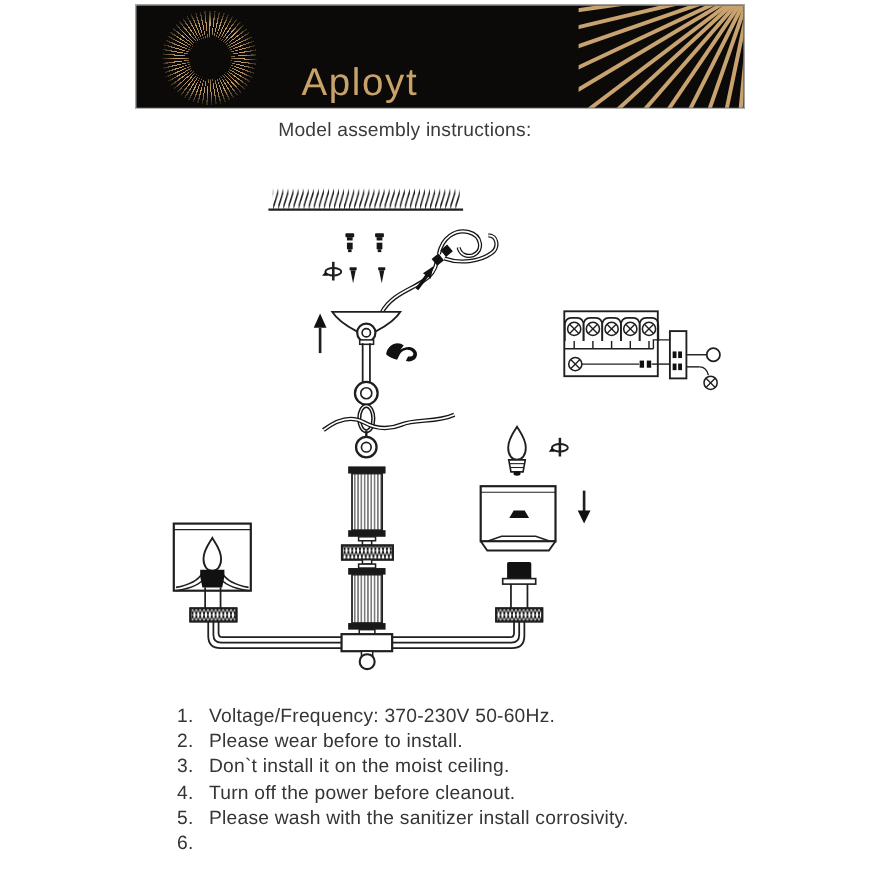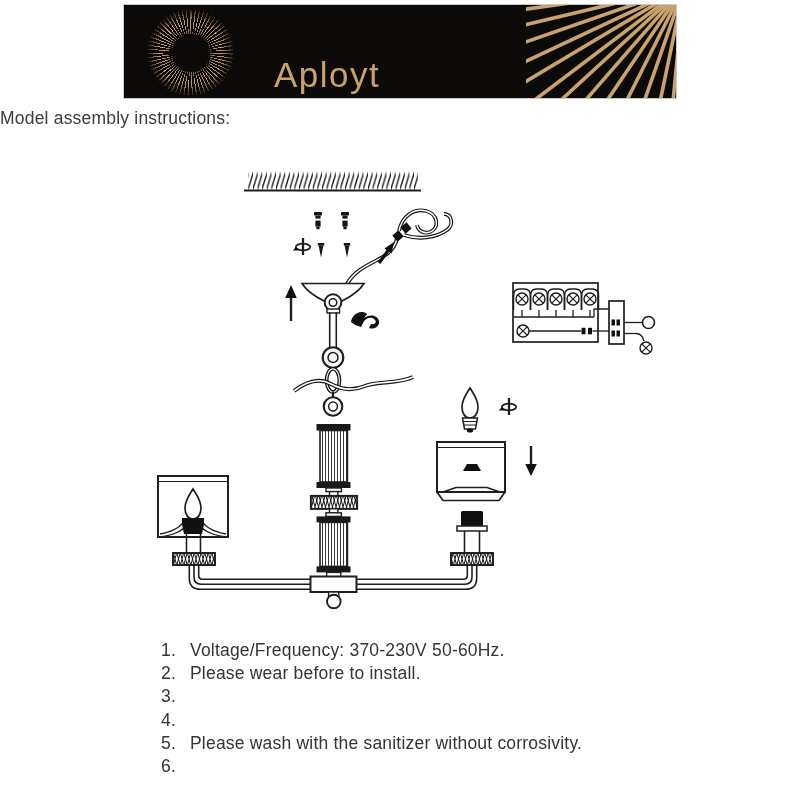--- a/index.html
+++ b/index.html
@@ -25,21 +25,21 @@
     transform:translate(-50%,-50%);background:#0c0a08;
     box-shadow:0 0 0 1px #0c0a08, 0 0 8px 2px rgba(12,10,8,.95);
   }
   .brand{
     position:absolute;left:150px;top:26px;font-size:35px;letter-spacing:1.5px;
     color:#c9a26a;font-weight:400;margin-top:24px;
   }
   .rays{position:absolute;right:0;top:0;width:150px;height:95px;}
   
   .title-block{
-    position:absolute;left:0;top:107px;width:736px;
+    position:absolute;left:0;top:107px;width:736px;text-align:center;
     font-size:17.5px;line-height:22px;color:#3b3b3b;letter-spacing:.2px;
   }
   
   svg.diagram{position:absolute;left:0;top:0;}
   
   .instructions{
     position:absolute;left:161px;top:639px;width:540px;
     font-size:17.5px;line-height:23.2px;color:#353535;letter-spacing:.2px;
   }
   .instructions .row{display:flex;}
@@ -327,24 +327,26 @@
   <div class="row">
     <span class="num">1.</span>
     <span>Voltage/Frequency: 370-230V 50-60Hz.</span>
   </div>
   <div class="row">
     <span class="num">2.</span>
     <span>Please wear before to install.</span>
   </div>
   <div class="row">
     <span class="num">3.</span>
+    <span>Don`t install it on the moist ceiling.</span>
   </div>
   <div class="row">
     <span class="num">4.</span>
+    <span>Turn off the power before cleanout.</span>
   </div>
   <div class="row">
     <span class="num">5.</span>
-    <span>Please wash with the sanitizer without corrosivity.</span>
+    <span>Please wash with the sanitizer install corrosivity.</span>
   </div>
   <div class="row">
     <span class="num">6.</span>
   </div>
 </div>
 
 </body></html>

